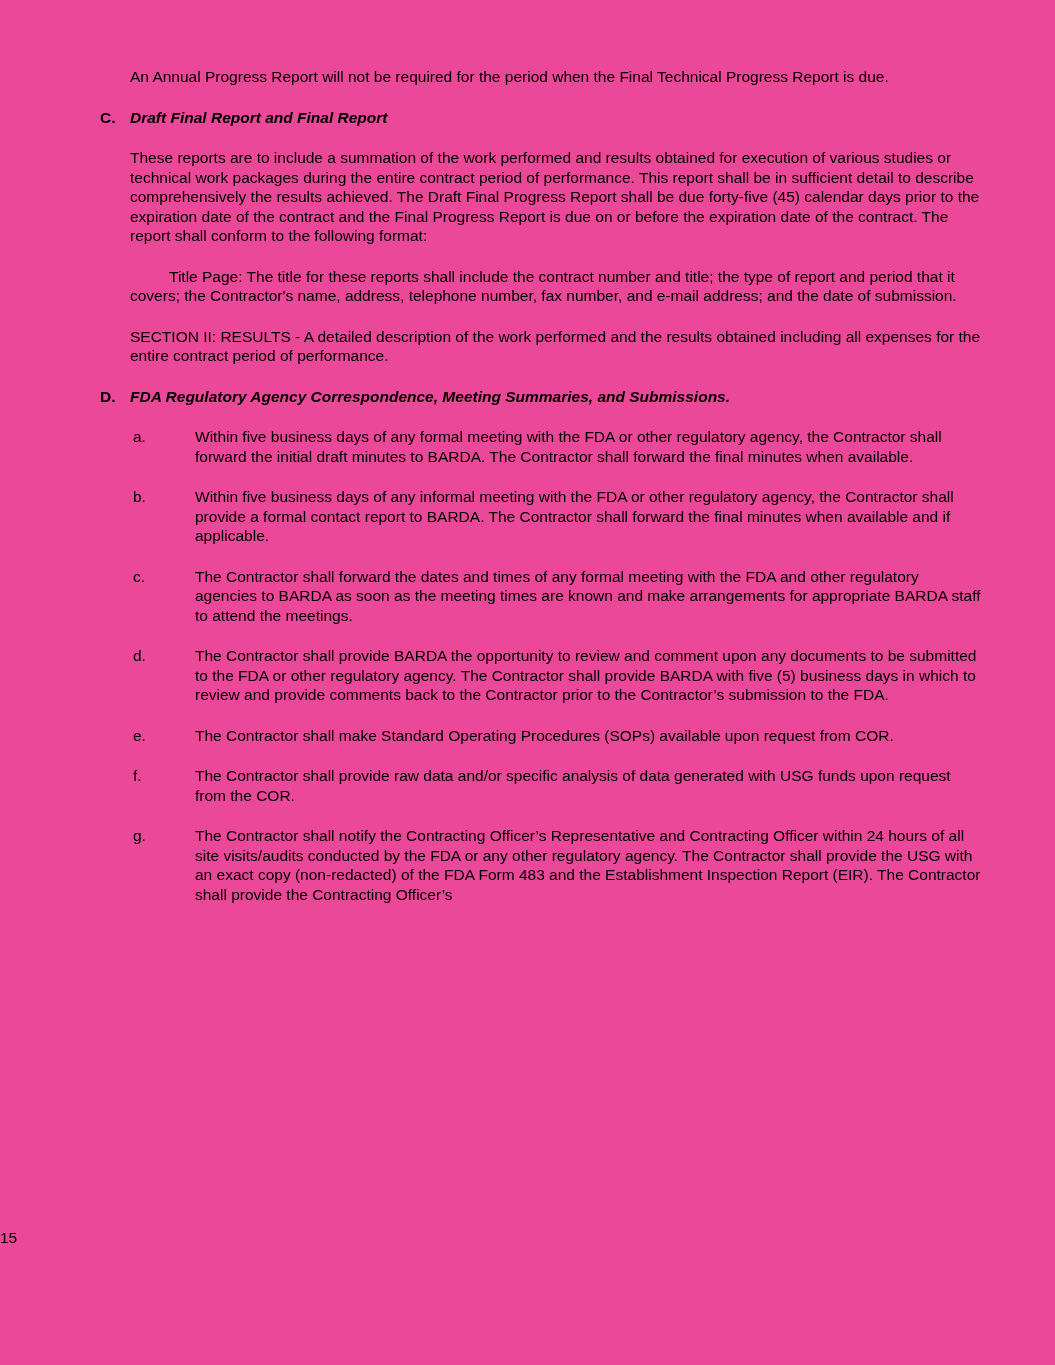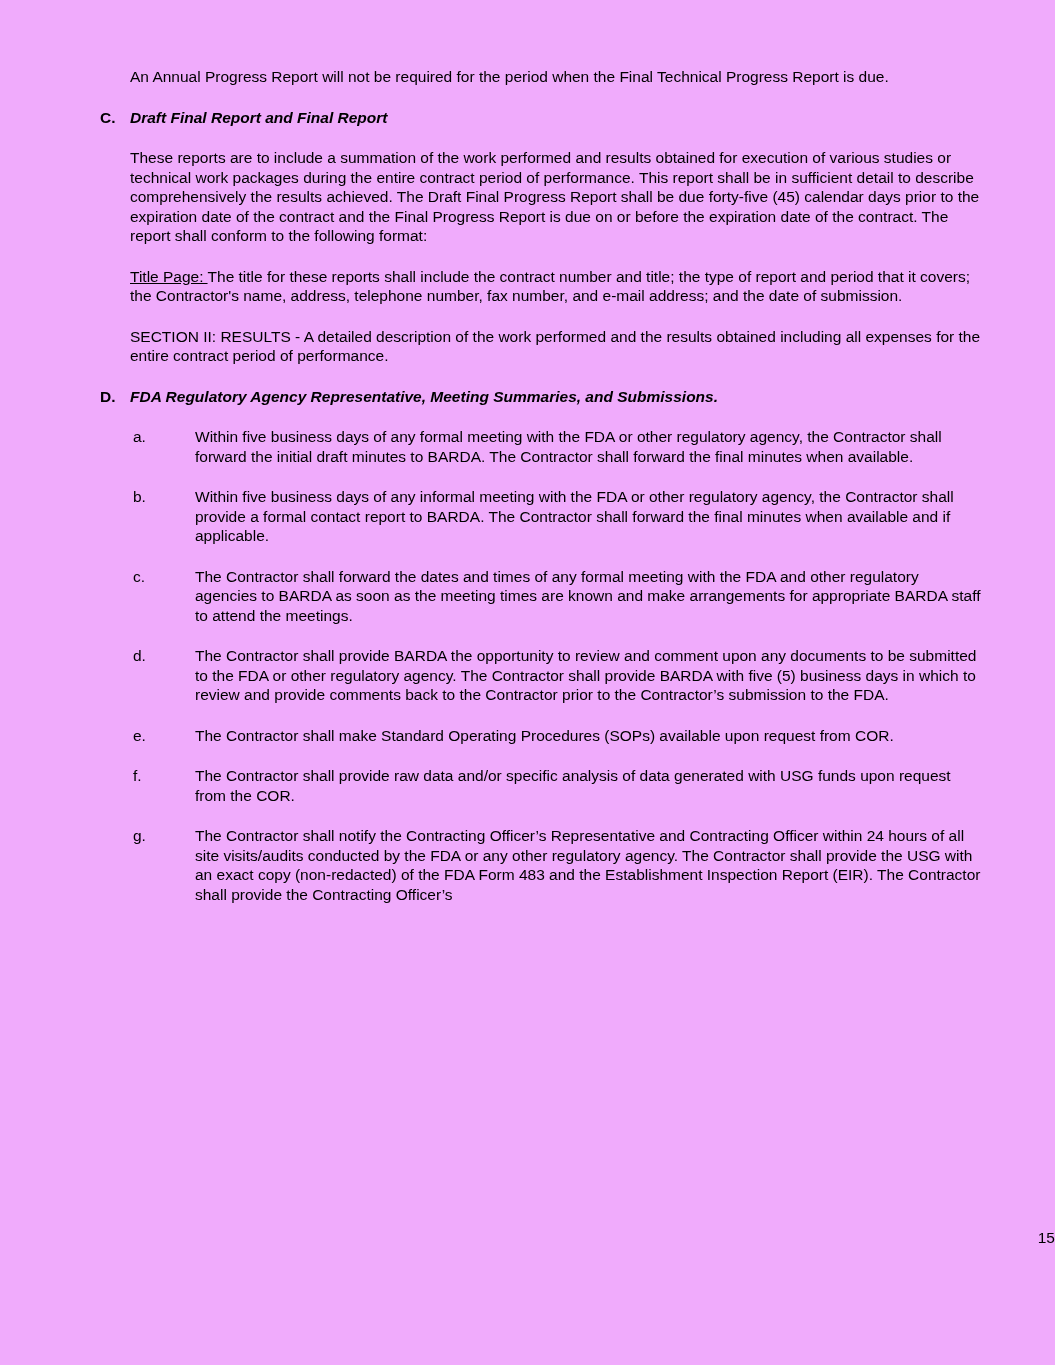--- a/index.html
+++ b/index.html
@@ -5,21 +5,21 @@
   html, body {
     margin: 0;
     padding: 0;
     background: #ffffff;
   }
   .page {
     position: relative;
     width: 1055px;
     height: 1365px;
     margin: 0 auto;
-    background: #f0abfc;
+    background: #ec4899;
     color: #000000;
     font-family: "Liberation Sans", "DejaVu Sans", sans-serif;
     font-size: 15.5px;
     line-height: 19.5px;
     box-sizing: border-box;
     padding: 67px 72px 0 130px;
   }
   .para {
     margin: 0 0 0 0;
   }
@@ -49,28 +49,28 @@
   }
   .list-item .li-letter {
     width: 62px;
     flex-shrink: 0;
   }
   .list-item .li-text {
     flex: 1;
     max-width: 790px;
   }
   .u {
-    text-decoration: underline;
+    margin-left: 39px;
   }
   .page-number {
     position: absolute;
     left: 0;
     right: 0;
     top: 1228px;
-    text-align: right;
+    text-align: left;
   }
 </style>
 </head>
 <body>
 
 <div class="page">
 
   <p class="para">An Annual Progress Report will not be required for the period when the Final Technical  Progress Report is due.</p>
 
   <div class="heading">
@@ -82,21 +82,21 @@
 
   <p class="para"><span class="u">Title Page: </span><span>The title for these reports shall include the contract number and title; the type  of report and period that it covers; the Contractor's name, address, telephone number,  fax number, and e-mail address; and the date of submission.</span></p>
 
 
 
 
   <p class="para">SECTION II: RESULTS - A detailed description of the work performed and the results  obtained including all expenses for the entire contract period of performance.</p>
 
   <div class="heading">
     <span class="h-letter">D.</span>
-    <span class="h-title">FDA Regulatory Agency Representative, Meeting Summaries, and Submissions.</span>
+    <span class="h-title">FDA Regulatory Agency Correspondence, Meeting Summaries, and Submissions.</span>
   </div>
 
   <div class="list-item">
     <span class="li-letter">a.</span>
     <span class="li-text">Within five business days of any formal meeting with the FDA or other regulatory  agency, the Contractor shall forward the initial draft minutes to BARDA. The  Contractor shall forward the final minutes when available.</span>
   </div>
 
   <div class="list-item">
     <span class="li-letter">b.</span>
     <span class="li-text">Within five business days of any informal meeting with the FDA or other  regulatory agency, the Contractor shall provide a formal contact report to  BARDA. The Contractor shall forward the final minutes when available and if   applicable.</span>

